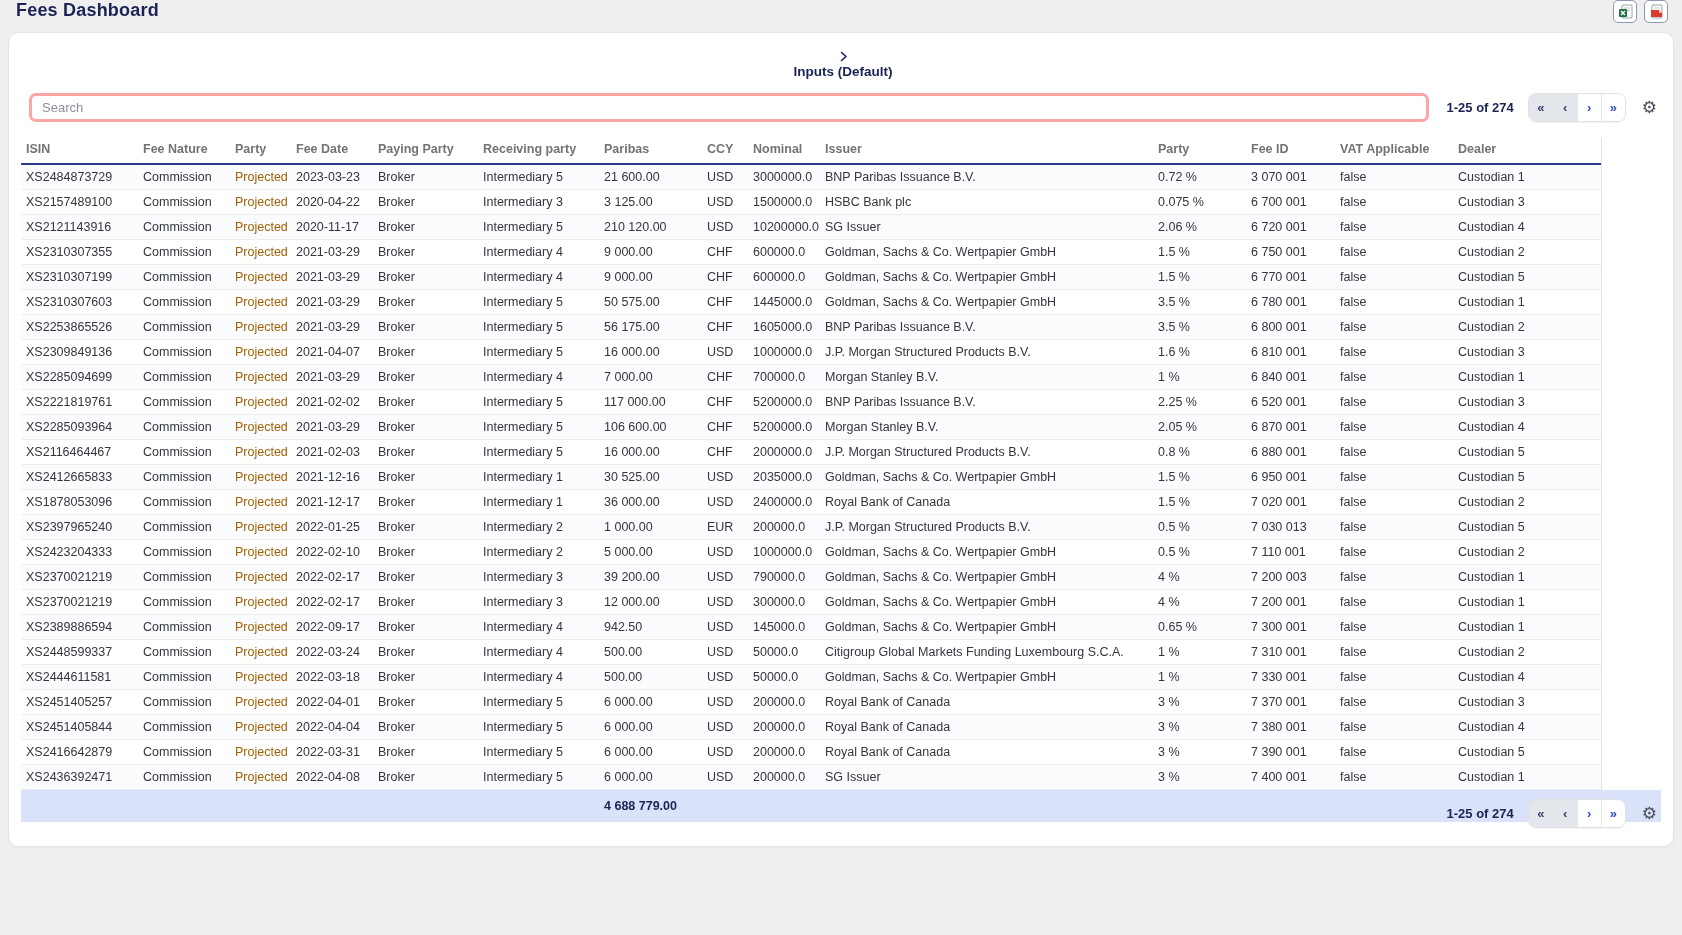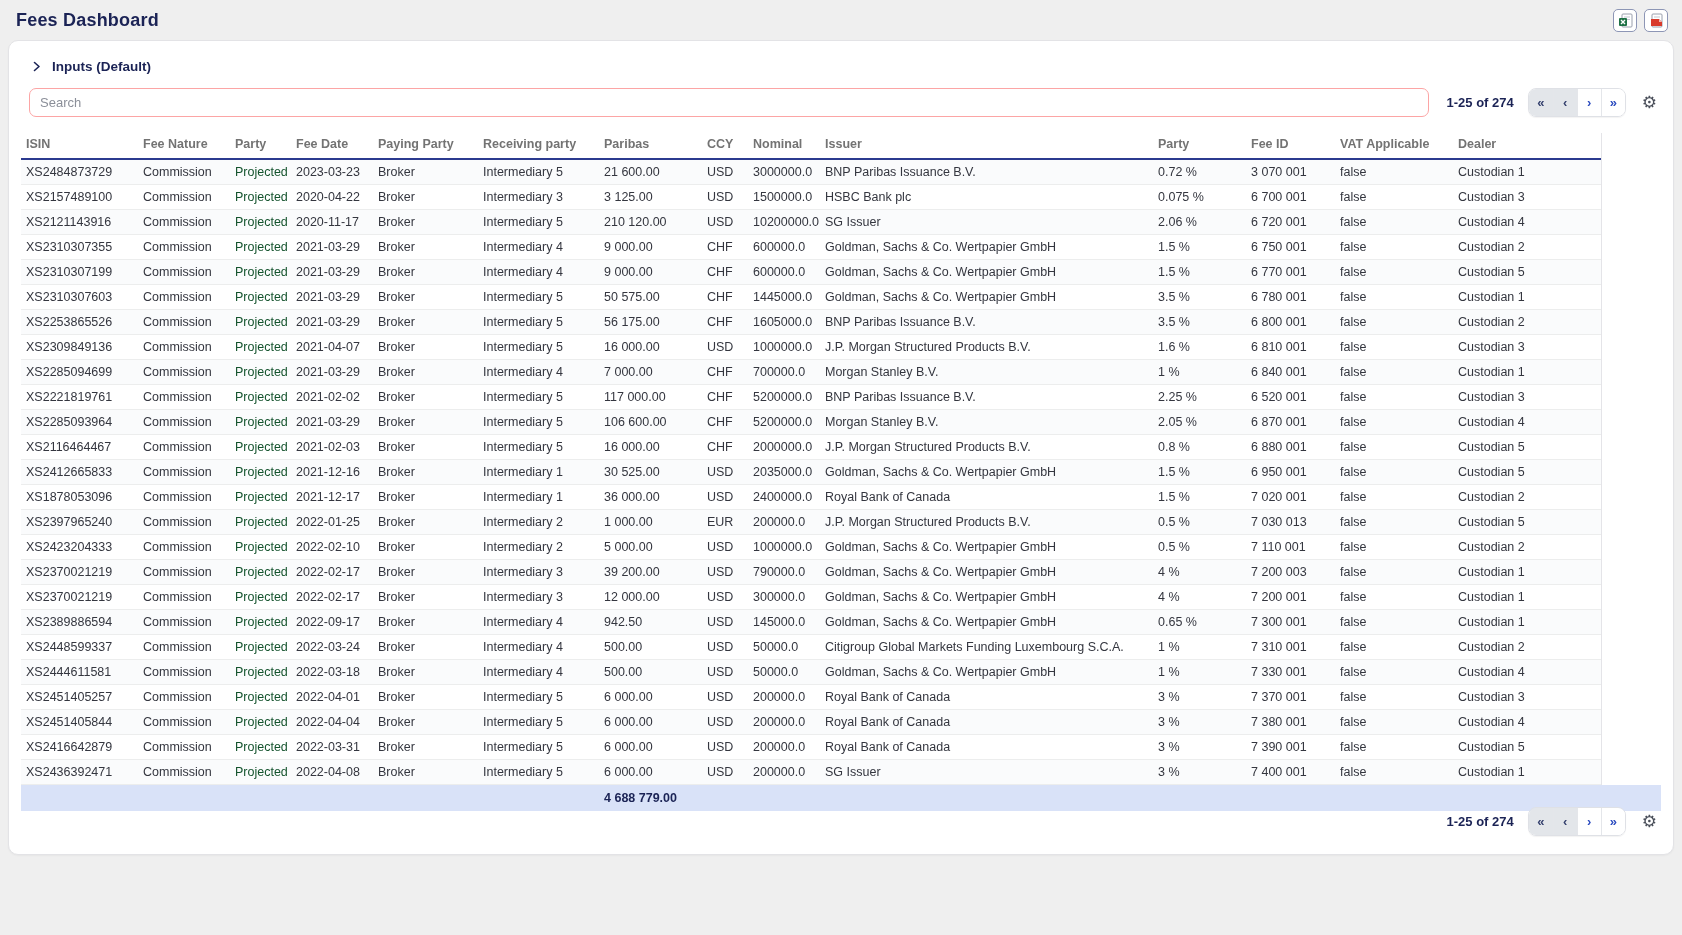--- a/index.html
+++ b/index.html
@@ -4,40 +4,40 @@
 <style>
   * { margin:0; padding:0; box-sizing:border-box; }
   html,body { width:1682px; height:935px; }
   body {
     font-family:"Liberation Sans","DejaVu Sans",sans-serif;
     background:#efefef;
     color:#2f3138;
     overflow:hidden;
   }
   .topbar {
-    height:40px; display:flex; align-items:center;
+    height:32px; display:flex; 
     justify-content:space-between; padding:0 14px 0 16px;
   }
   .page-title { font-size:18px; font-weight:700; color:#1b2355; letter-spacing:.2px; }
   .export-buttons { display:flex; gap:7px; }
   .icon-btn {
     width:24px; height:23px; background:#fff; border:1px solid #8d96b5;
     border-radius:5px; display:flex; align-items:center; justify-content:center;
     cursor:pointer; padding:0;
   }
   .card {
     margin:0 8px; background:#fff; border:1px solid #e3e3e6; border-radius:10px;
     height:815px; padding:14px 12px 0 12px; position:relative;
     box-shadow:0 1px 2px rgba(0,0,0,.04);
   }
-  .inputs-row { display:flex; align-items:center; gap:10px; padding:4px 6px 14px 10px; cursor:pointer; }
+  .inputs-row { display:flex; align-items:center; gap:2px; padding:4px 6px 14px 10px; cursor:pointer;flex-direction:column; }
   .inputs-label { font-size:13.5px; font-weight:700; color:#1b2355; }
   .controls-row { display:flex; align-items:center; padding:0 2px 0 8px; }
   .search-input {
-    flex:1; height:29px; border:1px solid #fca5a5; border-radius:7px;
+    flex:1; height:29px; border:3px solid #fca5a5; border-radius:7px;
     font-family:inherit; font-size:13px; color:#2f3138; padding:0 10px;
     outline:none; background:#fff;
   }
   .search-input::placeholder { color:#8b8f99; }
   .pager { display:flex; align-items:center; margin-left:18px; }
   .pager-range { font-size:13px; font-weight:700; color:#1b2355; margin-right:14px; white-space:nowrap; }
   .pager-group {
     display:flex; border:1px solid #dfe1e6; border-radius:8px; overflow:hidden;
     box-shadow:0 1px 1px rgba(0,0,0,.05);
   }
@@ -57,24 +57,24 @@
   table.fees th {
     font-size:12.5px; font-weight:700; color:#737373; text-align:left;
     padding:4px 5px 7px 5px; white-space:nowrap; overflow:hidden; cursor:pointer;
   }
   table.fees thead tr { border-bottom:2px solid #2b3a8f; }
   table.fees td {
     font-size:12.5px; color:#34363f; padding:0 5px; height:25px;
     white-space:nowrap; overflow:hidden; border-bottom:1px solid #eceded;
   }
   table.fees tbody tr:nth-child(odd) { background:#fafbfc; }
-  table.fees td.status { color:#14532d; }
+  table.fees td.status { color:#a16207; }
   .gutter { width:54px; border-left:1px solid #e4e4e8; }
   .total-row {
-    height:26px; background:#d9e2f8; display:flex; align-items:center; margin-top:0;
+    height:32px; background:#d9e2f8; display:flex; align-items:center; margin-top:0;
   }
   .total-amount {
     font-size:12.5px; font-weight:700; color:#1b2355; padding-left:583px;
   }
   .bottom-pager { position:absolute; right:14px; bottom:18px; display:flex; align-items:center; }
   .chev { display:block; }
   svg { display:block; }
 </style>
 </head>
 <body>

